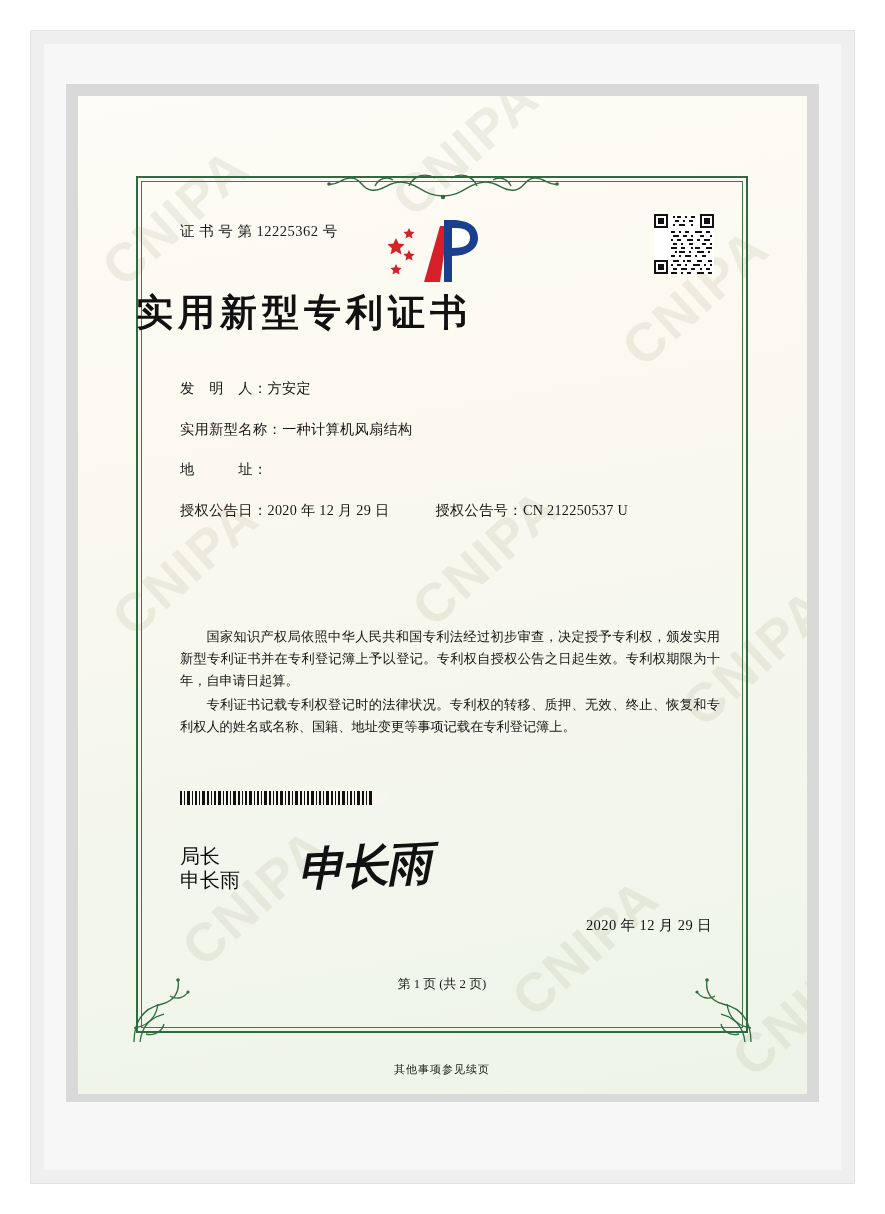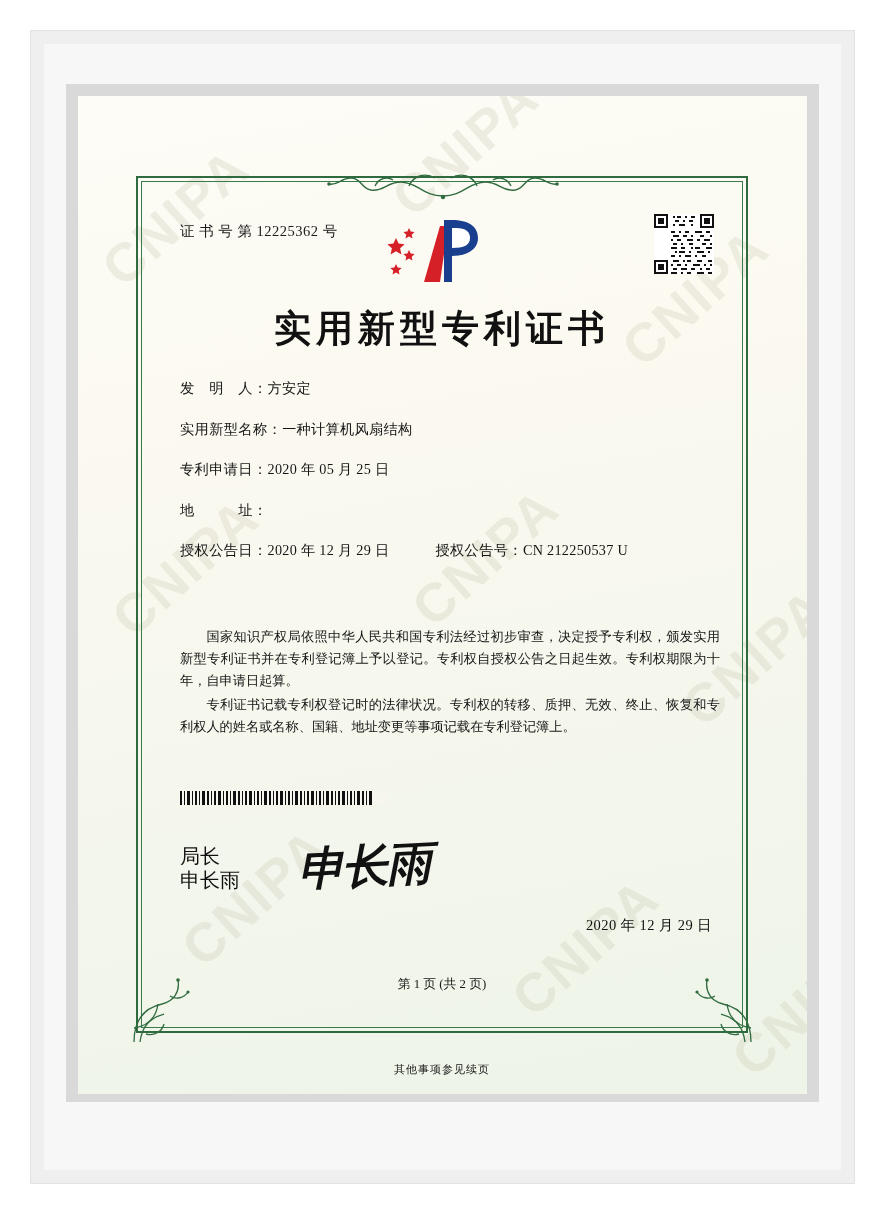--- a/index.html
+++ b/index.html
@@ -149,22 +149,21 @@
     top: 38px;
     width: 60px;
     height: 60px;
     background-color: #ffffff;
   }
 
   .title {
     position: absolute;
     left: 0;
     right: 0;
-    top: 128px;
-    text-align: center;
+    top: 112px;
     font-size: 37px;
     font-weight: bold;
     letter-spacing: 5px;
     color: #111;
     font-family: "DejaVu Serif", "Liberation Serif", serif;
   }
 
   .fields {
     position: absolute;
     left: 44px;
@@ -432,24 +431,20 @@
       <div class="fields">
         <div class="field-row">
           <span class="field-label">发　明　人：</span>
           <span class="field-value">方安定</span>
         </div>
         <div class="field-row">
           <span class="field-label">实用新型名称：</span>
           <span class="field-value">一种计算机风扇结构</span>
         </div>
         <div class="field-row">
-          <span class="field-label">专利申请日：</span>
-          <span class="field-value">2020 年 05 月 25 日</span>
-        </div>
-        <div class="field-row">
           <span class="field-label">地　　　址：</span>
         </div>
         <div class="field-row double">
           <span class="field-label">授权公告日：</span>
           <span class="field-value">2020 年 12 月 29 日</span>
           <span class="sep"></span>
           <span class="field-label">授权公告号：</span>
           <span class="field-value">CN 212250537 U</span>
         </div>
       </div>

